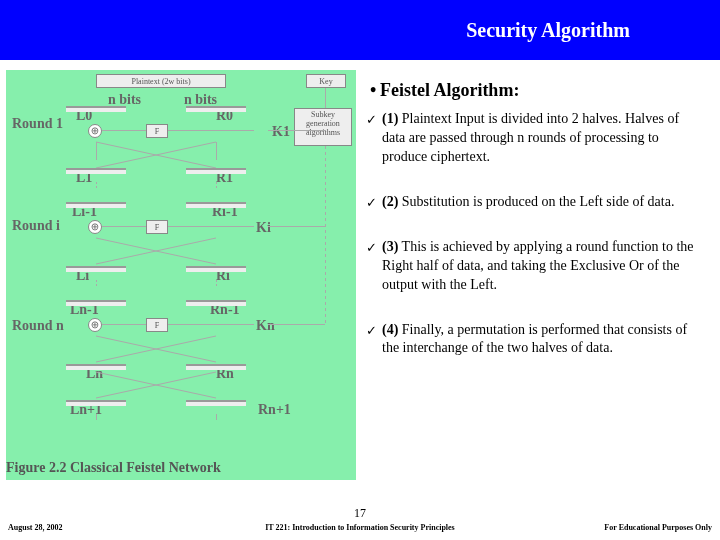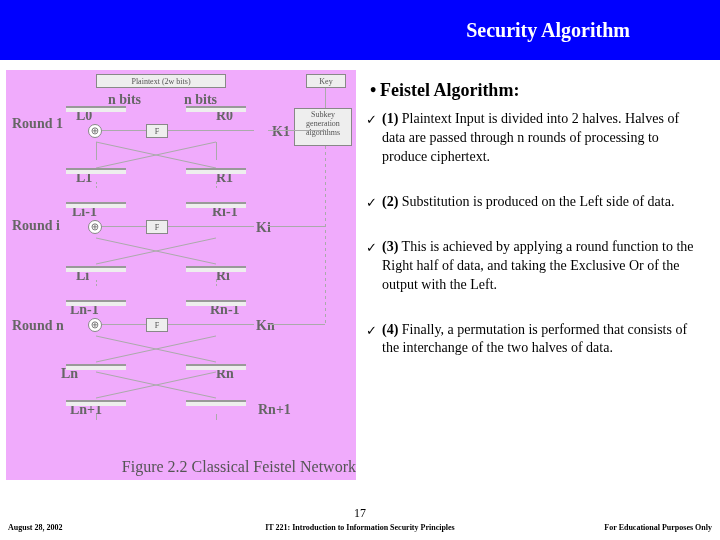--- a/index.html
+++ b/index.html
@@ -21,21 +21,21 @@
     justify-content: flex-end;
     padding-right: 90px;
     font-weight: bold;
     font-size: 20px;
   }
   .content { display: flex; height: 430px; }
   .diagram-col { width: 360px; height: 100%; padding: 10px 0 0 6px; }
   .diagram {
     width: 350px;
     height: 410px;
-    background: #f0abfc;
+    background: #86efac;
     position: relative;
     font-size: 9px;
     color: #444;
   }
   .d-box {
     position: absolute;
     border: 1px solid #888;
     background: #eee;
     text-align: center;
     font-size: 8px;
@@ -53,24 +53,24 @@
     text-align: center;
     line-height: 12px;
     color: #666;
   }
   .d-line { position: absolute; background: #aaa; }
   .d-caption {
     position: absolute;
     bottom: 4px;
     left: 0;
     width: 100%;
-    text-align: right;
-    font-size: 16px;
+    text-align: left;
+    font-size: 14px;
     color: #555;
-    font-weight: normal;
+    font-weight: bold;
   }
   .text-col {
     width: 360px;
     padding: 18px 24px 0 6px;
     font-size: 14px;
     line-height: 1.35;
   }
   .heading {
     font-weight: bold;
     font-size: 18px;
@@ -196,21 +196,21 @@
       <div class="d-box" style="left:180px;top:230px;width:60px;height:1px;border:none;border-top:2px solid #999;"></div>
       <div class="d-circ" style="left:82px;top:248px;">⊕</div>
       <div class="d-box" style="left:140px;top:248px;width:22px;height:14px;">F</div>
       <div class="d-lab" style="left:250px;top:248px;">Kn</div>
       <div class="d-line" style="left:96px;top:254px;width:44px;height:1px;"></div>
       <div class="d-line" style="left:162px;top:254px;width:86px;height:1px;"></div>
       <svg style="position:absolute;left:60px;top:264px;width:180px;height:30px;">
           <line x1="30" y1="2" x2="150" y2="28" stroke="#aaa"></line>
           <line x1="150" y1="2" x2="30" y2="28" stroke="#aaa"></line>
         </svg>
-      <div class="d-lab" style="left:55px;top:296px;">Ln</div>
+      <div class="d-lab" style="left:80px;top:296px;">Ln</div>
       <div class="d-lab" style="left:210px;top:296px;">Rn</div>
       <div class="d-box" style="left:60px;top:294px;width:60px;height:1px;border:none;border-top:2px solid #999;"></div>
       <div class="d-box" style="left:180px;top:294px;width:60px;height:1px;border:none;border-top:2px solid #999;"></div>
 
       <svg style="position:absolute;left:60px;top:300px;width:180px;height:30px;">
           <line x1="30" y1="2" x2="150" y2="28" stroke="#aaa"></line>
           <line x1="150" y1="2" x2="30" y2="28" stroke="#aaa"></line>
         </svg>
       <div class="d-lab" style="left:64px;top:332px;">Ln+1</div>
       <div class="d-lab" style="left:204px;top:332px;margin-left:48px;">Rn+1</div>

